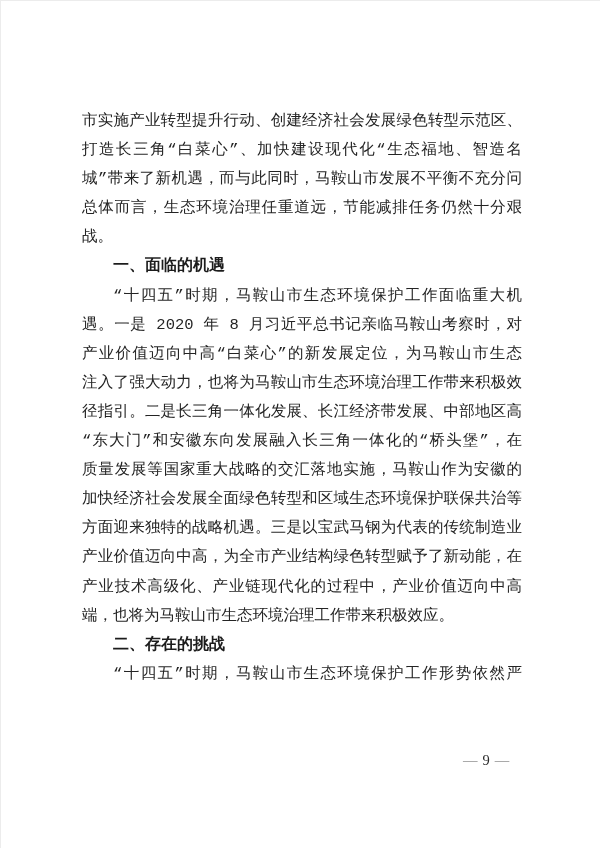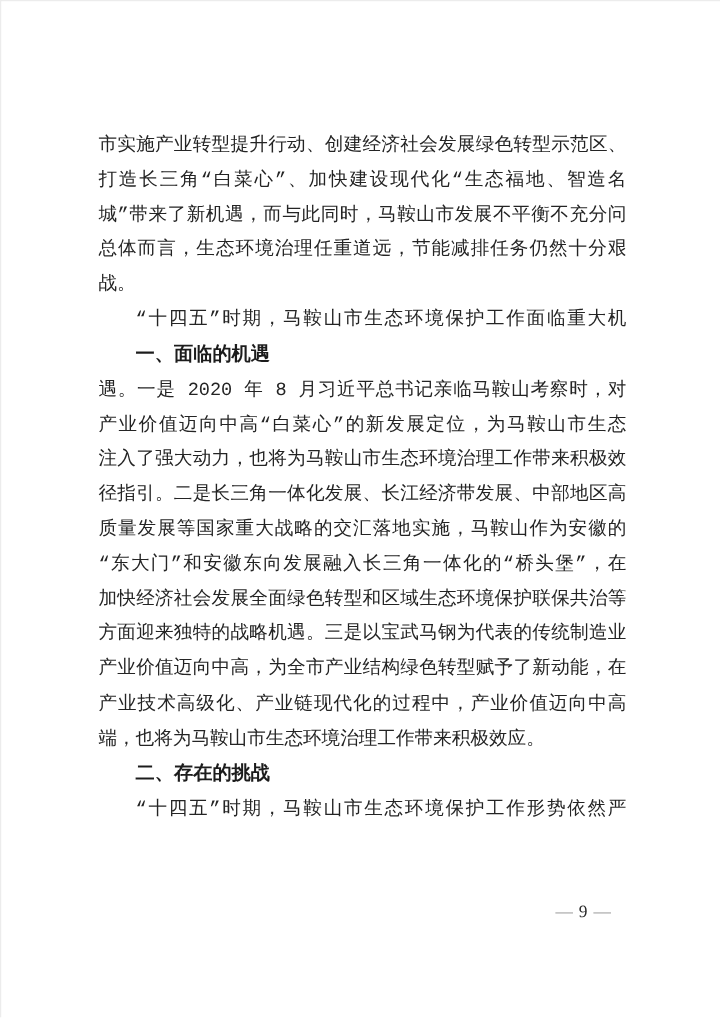--- a/index.html
+++ b/index.html
@@ -75,28 +75,28 @@
 <body>
 
 <div class="page">
 
   <div class="text-block">
     <div class="line">市实施产业转型提升行动、创建经济社会发展绿色转型示范区、</div>
     <div class="line">打造长三角“白菜心”、加快建设现代化“生态福地、智造名</div>
     <div class="line">城”带来了新机遇，而与此同时，马鞍山市发展不平衡不充分问</div>
     <div class="line">总体而言，生态环境治理任重道远，节能减排任务仍然十分艰</div>
     <div class="line short">战。</div>
+    <div class="line heading">一、面临的机遇</div>
     <div class="line indent">“十四五”时期，马鞍山市生态环境保护工作面临重大机</div>
-    <div class="line heading">一、面临的机遇</div>
     <div class="line">遇。一是 2020 年 8 月习近平总书记亲临马鞍山考察时，对马鞍</div>
     <div class="line">产业价值迈向中高“白菜心”的新发展定位，为马鞍山市生态</div>
     <div class="line">注入了强大动力，也将为马鞍山市生态环境治理工作带来积极效应</div>
     <div class="line">径指引。二是长三角一体化发展、长江经济带发展、中部地区高</div>
+    <div class="line">“东大门”和安徽东向发展融入长三角一体化的“桥头堡”，在</div>
     <div class="line">质量发展等国家重大战略的交汇落地实施，马鞍山作为安徽的</div>
-    <div class="line">“东大门”和安徽东向发展融入长三角一体化的“桥头堡”，在</div>
     <div class="line">加快经济社会发展全面绿色转型和区域生态环境保护联保共治等</div>
     <div class="line">方面迎来独特的战略机遇。三是以宝武马钢为代表的传统制造业</div>
     <div class="line">产业价值迈向中高，为全市产业结构绿色转型赋予了新动能，在</div>
     <div class="line">产业技术高级化、产业链现代化的过程中，产业价值迈向中高</div>
     <div class="line short">端，也将为马鞍山市生态环境治理工作带来积极效应。</div>
     <div class="line heading">二、存在的挑战</div>
     <div class="line indent">“十四五”时期，马鞍山市生态环境保护工作形势依然严</div>
   </div>
 
   <div class="footer">

